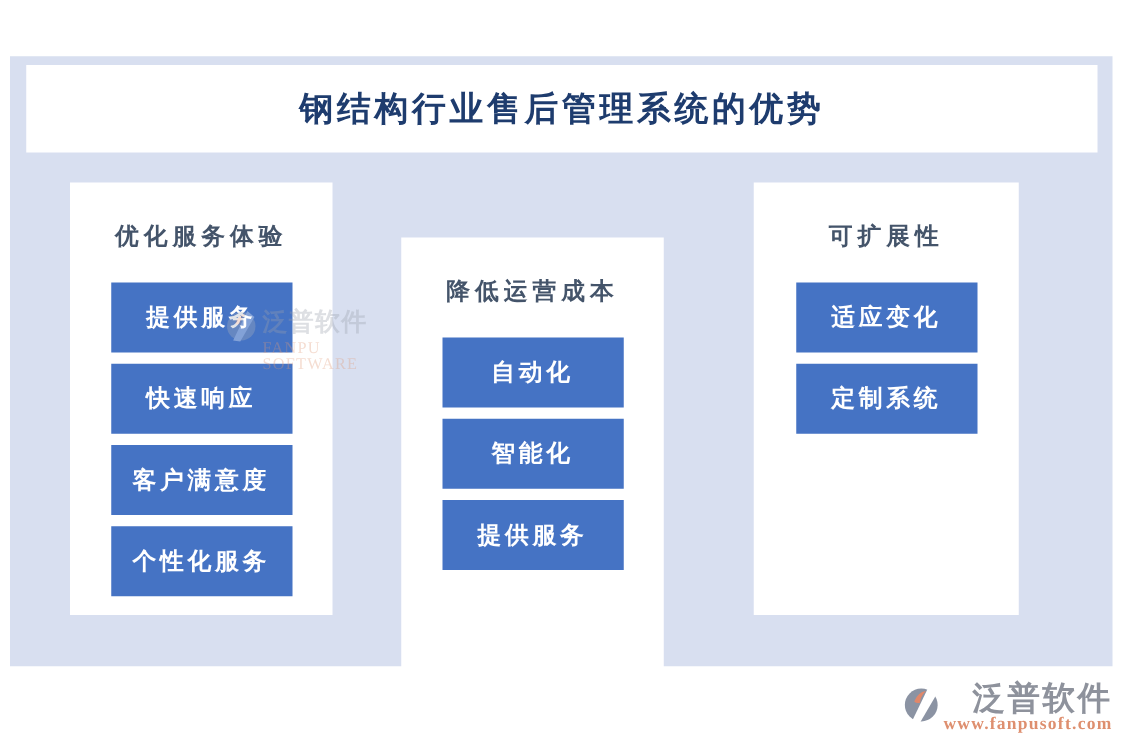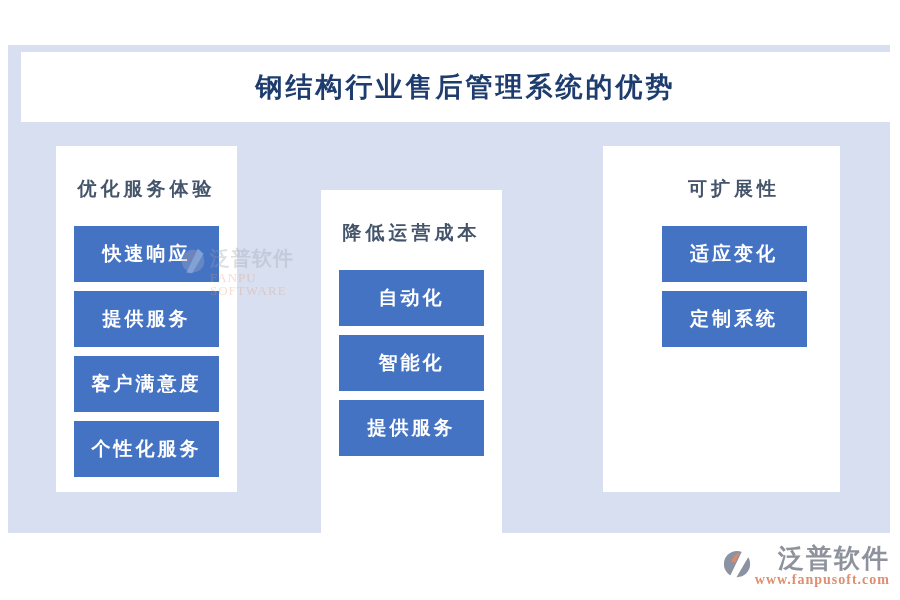--- a/index.html
+++ b/index.html
@@ -8,34 +8,34 @@
     background:#ffffff;
     font-family:"Liberation Serif","DejaVu Serif",serif;
   }
   .panel{
     position:absolute;left:8px;top:45px;width:882px;height:488px;
     background:#d8dff0;
   }
   .title-bar{
     position:absolute;left:21px;top:52px;width:857px;height:70px;
     background:#ffffff;
-    display:flex;align-items:center;justify-content:center;padding-left:16px;
+    display:flex;align-items:center;justify-content:center;
   }
   .title-bar h1{
     margin:0;font-size:27px;font-weight:bold;color:#1e3c6e;
     letter-spacing:3px;white-space:nowrap;
   }
   .card{
-    position:absolute;top:146px;width:181px;height:346px;
+    position:absolute;top:146px;width:210px;height:346px;
     background:#ffffff;
     display:flex;flex-direction:column;align-items:center;
   }
   .card.c1{left:56px;}
   .card.c2{left:321px;margin-top:44px;}
-  .card.c3{left:603px;width:212px;padding-left:25px;}
+  .card.c3{left:603px;width:212px;}
   .card-header{
     margin-top:30px;margin-bottom:24px;
     font-size:19px;font-weight:bold;color:#44546a;
     letter-spacing:4px;white-space:nowrap;
   }
   .item-box{
     width:145px;height:56px;margin-bottom:9px;
     background:#4573c4;
     display:flex;align-items:center;justify-content:center;
     color:#ffffff;font-size:19px;font-weight:bold;letter-spacing:3px;
@@ -63,22 +63,22 @@
 <body>
 
 <div class="panel"></div>
 
 <div class="title-bar">
   <h1>钢结构行业售后管理系统的优势</h1>
 </div>
 
 <div class="card c1">
   <div class="card-header">优化服务体验</div>
+  <div class="item-box">提供服务</div>
   <div class="item-box">快速响应</div>
-  <div class="item-box">提供服务</div>
   <div class="item-box">客户满意度</div>
   <div class="item-box">个性化服务</div>
 </div>
 
 <div class="card c2">
   <div class="card-header">降低运营成本</div>
   <div class="item-box">自动化</div>
   <div class="item-box">智能化</div>
   <div class="item-box">提供服务</div>
 </div>

